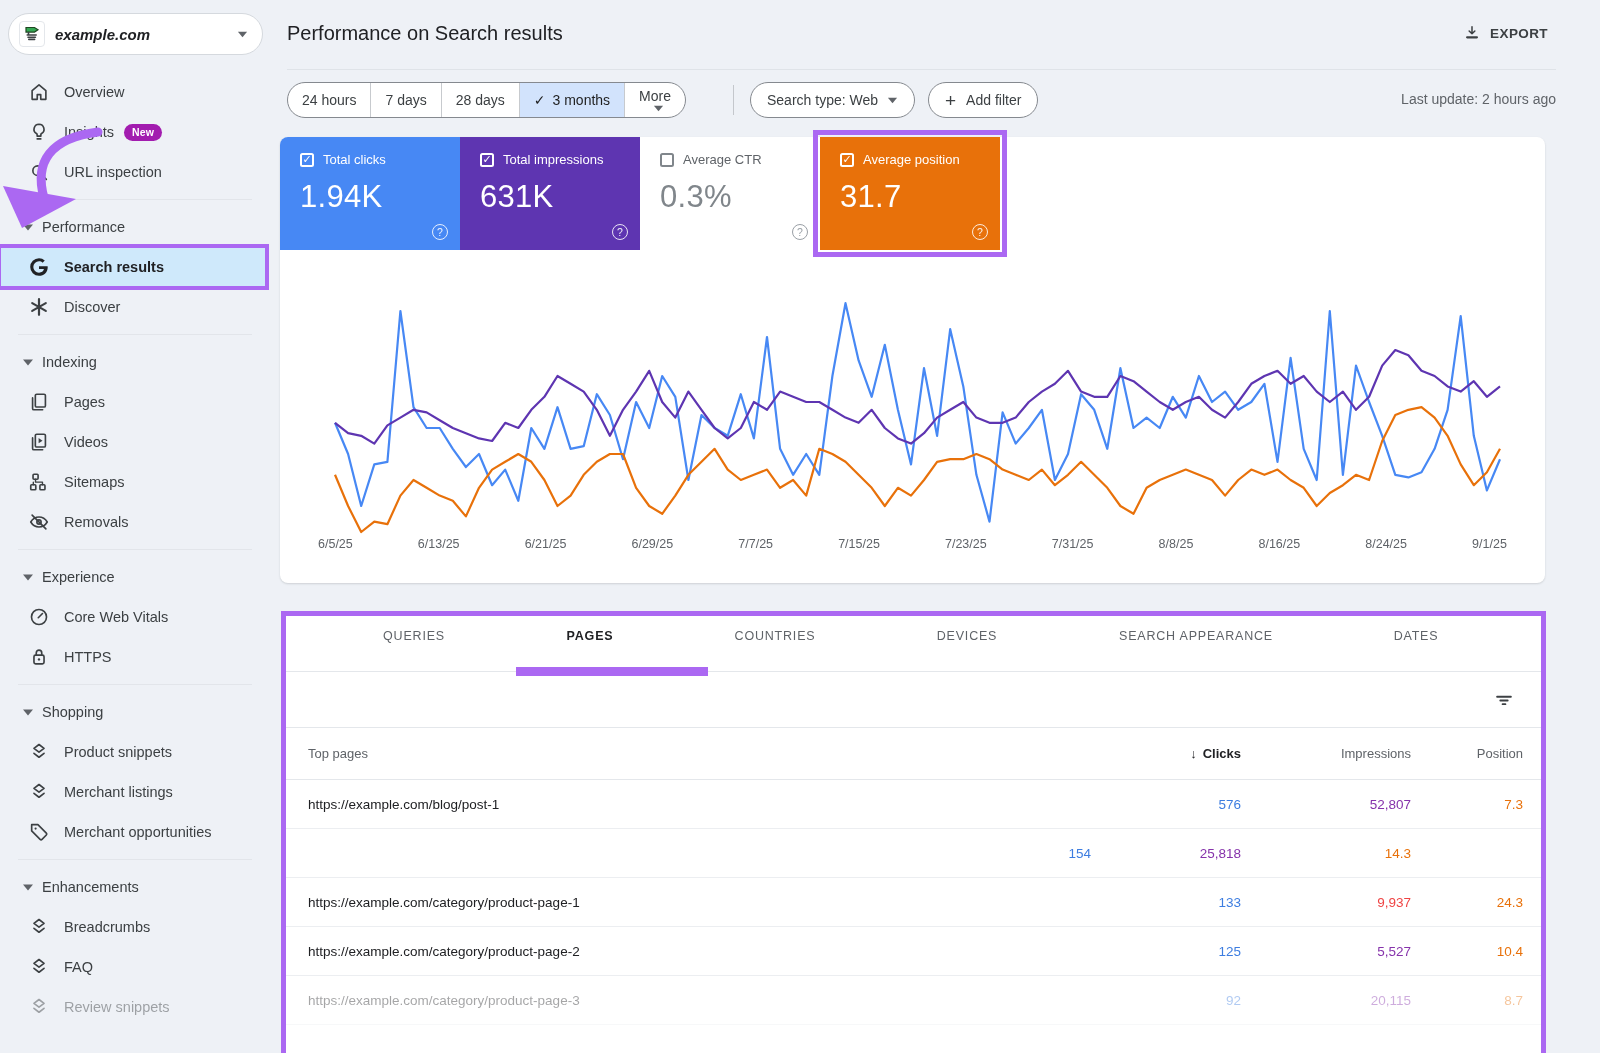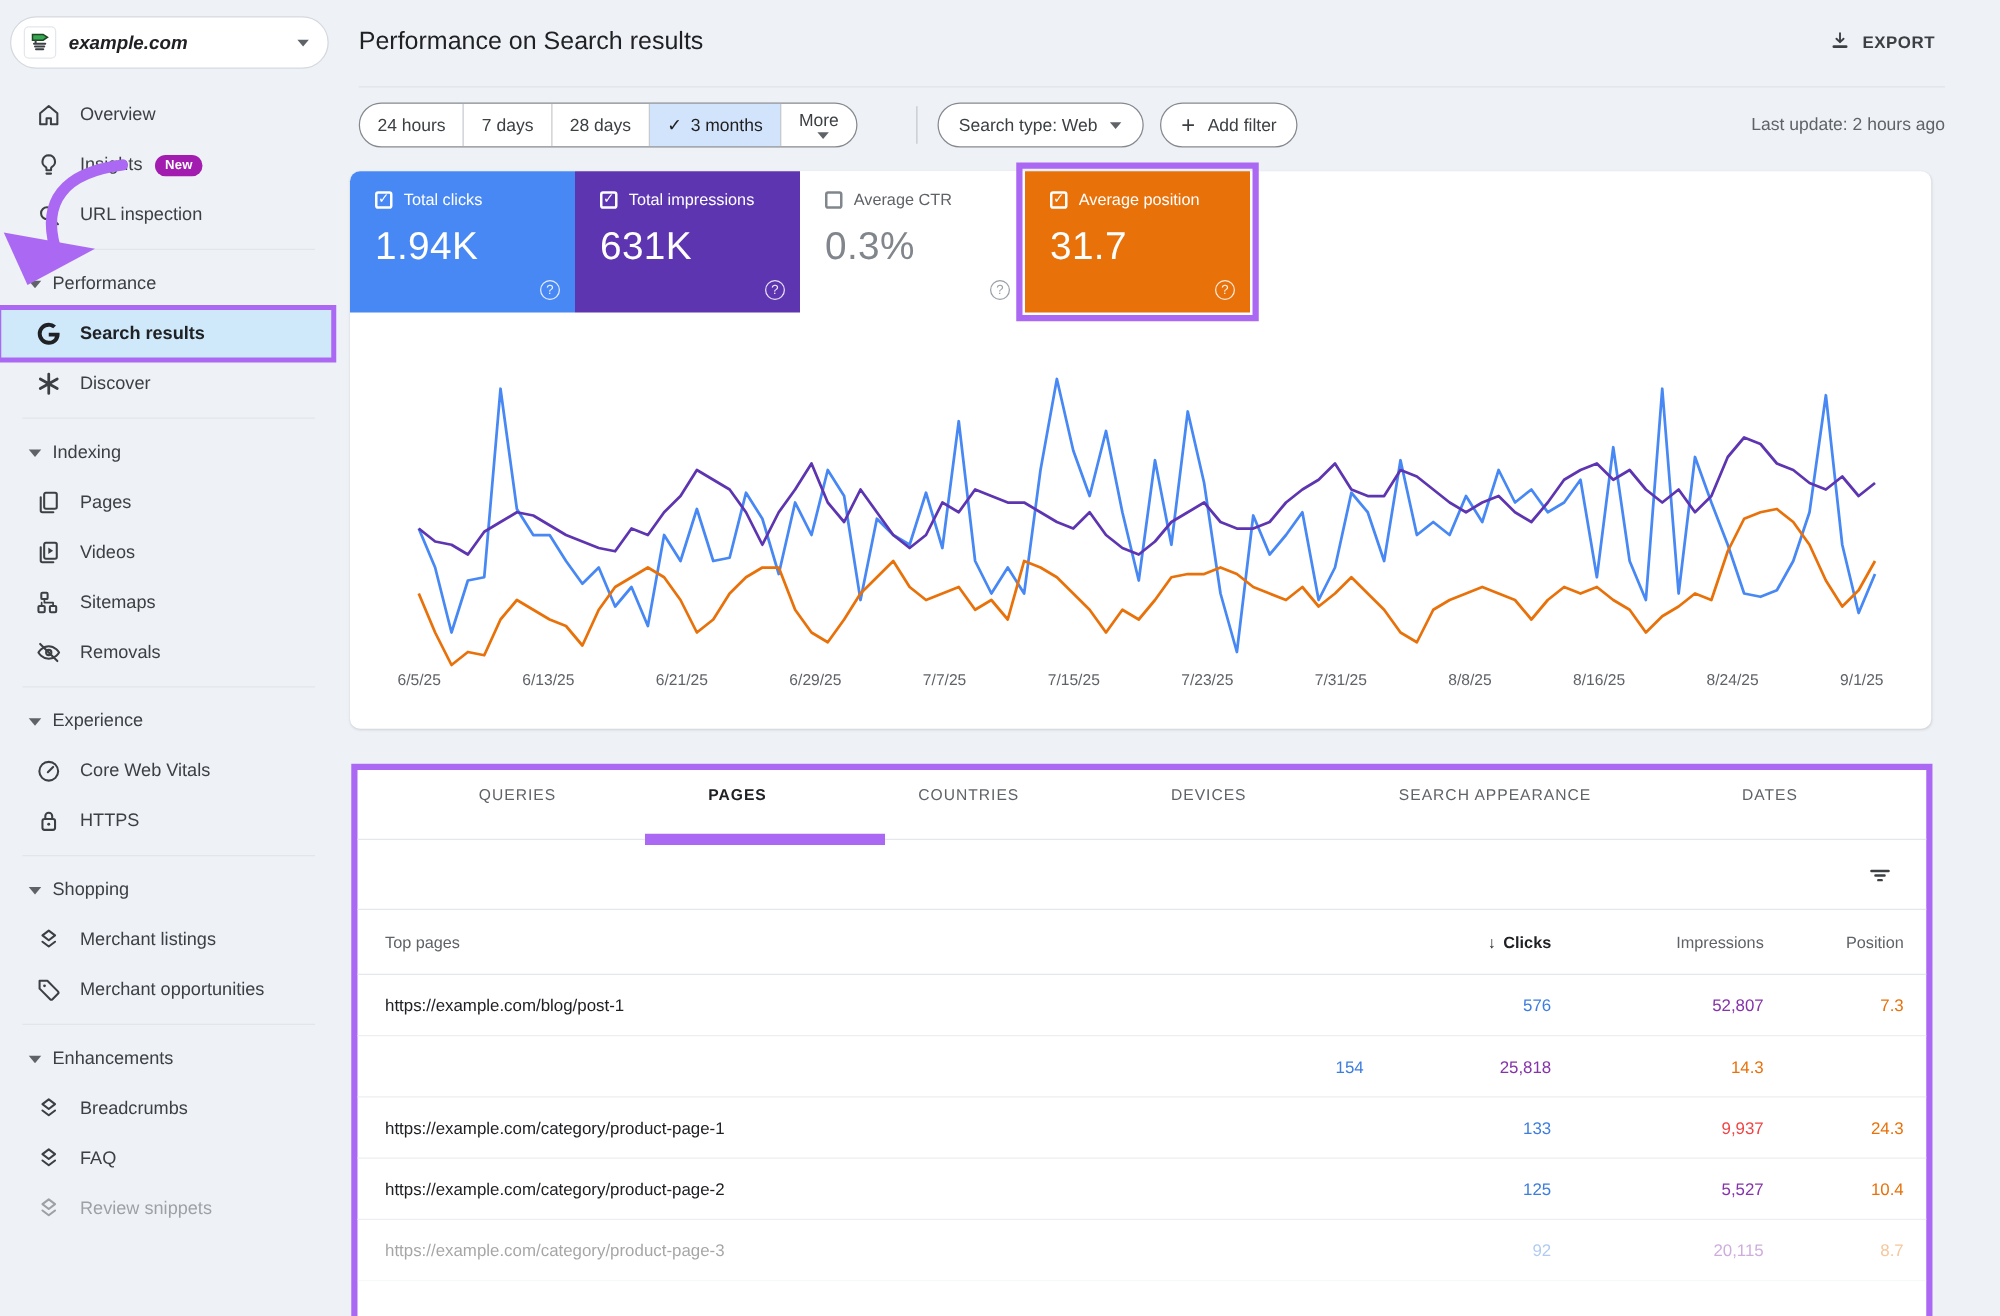--- a/index.html
+++ b/index.html
@@ -255,20 +255,29 @@
         </span>
         <span class="nh-label">Shopping</span>
       </div>
       <div class="nav-item">
         <span class="ni-icon">
           <svg viewBox="0 0 24 24" width="100%" height="100%" fill="none" stroke="currentColor" stroke-width="1.8" stroke-linecap="round" stroke-linejoin="round">
             <path d="M12 3.8 17.5 8 12 12.2 6.5 8z"></path>
             <path d="m6.5 13.5 5.5 4.2 5.5-4.2"></path>
           </svg>
         </span>
+        <span class="ni-label">Product snippets</span>
+      </div>
+      <div class="nav-item">
+        <span class="ni-icon">
+          <svg viewBox="0 0 24 24" width="100%" height="100%" fill="none" stroke="currentColor" stroke-width="1.8" stroke-linecap="round" stroke-linejoin="round">
+            <path d="M12 3.8 17.5 8 12 12.2 6.5 8z"></path>
+            <path d="m6.5 13.5 5.5 4.2 5.5-4.2"></path>
+          </svg>
+        </span>
         <span class="ni-label">Merchant listings</span>
       </div>
       <div class="nav-item">
         <span class="ni-icon">
           <svg viewBox="0 0 24 24" width="100%" height="100%" fill="none" stroke="currentColor" stroke-width="1.8" stroke-linecap="round" stroke-linejoin="round">
             <path d="M4 4h6.8L20 13.2a1.5 1.5 0 0 1 0 2.1l-4.7 4.7a1.5 1.5 0 0 1-2.1 0L4 10.8z"></path>
             <circle cx="8.3" cy="8.3" r="1.2" fill="currentColor" stroke="none"></circle>
           </svg>
         </span>
         <span class="ni-label">Merchant opportunities</span>

